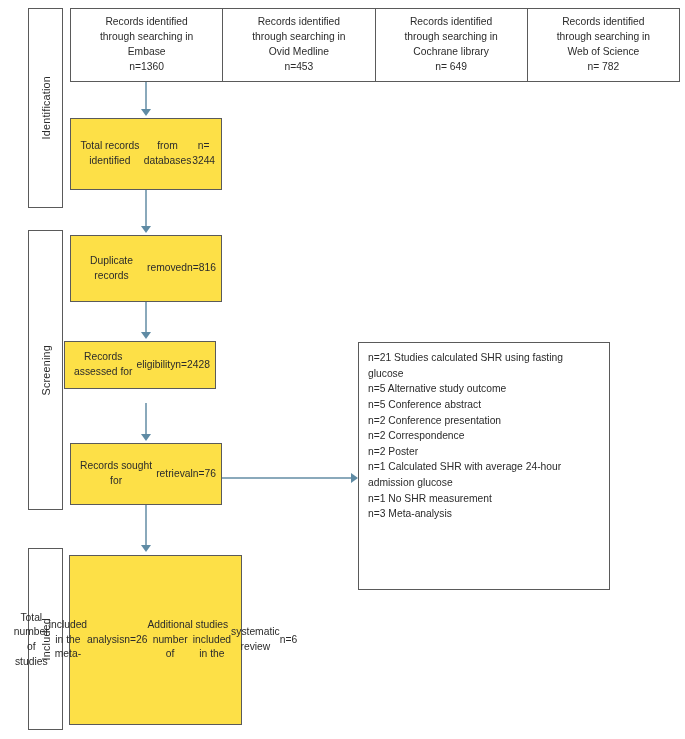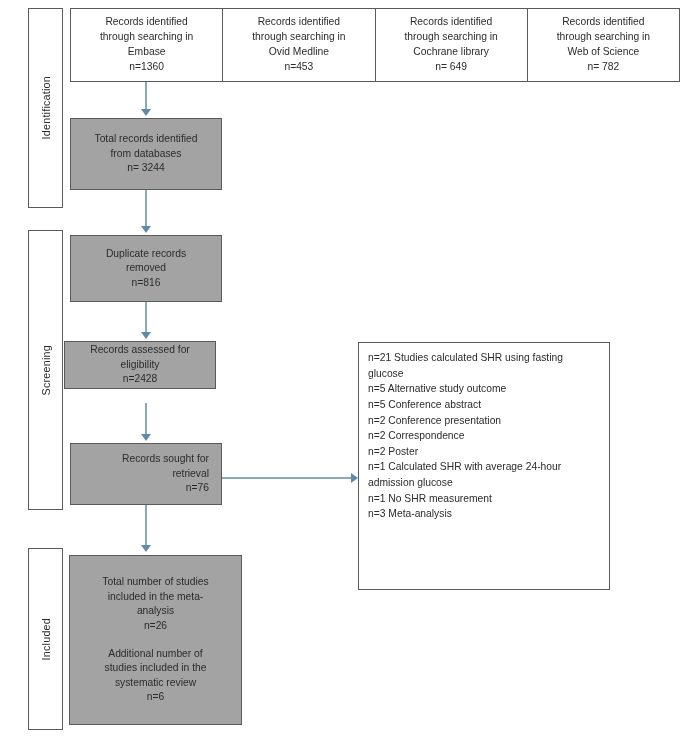--- a/index.html
+++ b/index.html
@@ -20,31 +20,30 @@
     position: absolute;
     left: 0; top: 0;
     width: 685px;
     height: 739px;
   }
 
   
   .box {
     position: absolute;
     box-sizing: border-box;
-    background: #a3a3a3;
-    border: 1.3px solid #5a5a5a;
-    display: flex;
-    flex-direction: column;
+    background: #fde047;
+    border: 1.3px solid #5a5a5a;
+    display: flex;
     align-items: center;
     justify-content: center;
     text-align: center;
     font-size: 10.3px;
     line-height: 1.42;
     color: #2b2b2b;
-    padding: 2px 12px;
+    padding: 2px 5px;
   }
   .box .ln { display: block; white-space: pre-wrap; }
 
   
   .stage {
     position: absolute;
     box-sizing: border-box;
     background: #ffffff;
     border: 1.3px solid #5a5a5a;
     display: flex;
@@ -202,21 +201,21 @@
 
   <div class="box" style="left:64px; top:341px; width:152px; height:48px;">
     <span class="ln">Records assessed for</span>
     <span class="ln">eligibility</span>
     <span class="ln">n=2428</span>
   </div>
 
   <div class="vline" style="left:145px; top:403px; height:33px;"></div>
   <div class="arrow-down" style="left:141px; top:434px;"></div>
 
-  <div class="box" style="left:70px; top:443px; width:152px; height:62px;align-items:flex-end;">
+  <div class="box" style="left:70px; top:443px; width:152px; height:62px;">
     <span class="ln">Records sought for</span>
     <span class="ln">retrieval</span>
     <span class="ln">n=76</span>
   </div>
 
   <div class="hline" style="left:222px; top:477px; width:130px;"></div>
   <div class="arrow-right" style="left:351px; top:473px;"></div>
 
   <div class="vline" style="left:145px; top:505px; height:42px;"></div>
   <div class="arrow-down" style="left:141px; top:545px;"></div>

